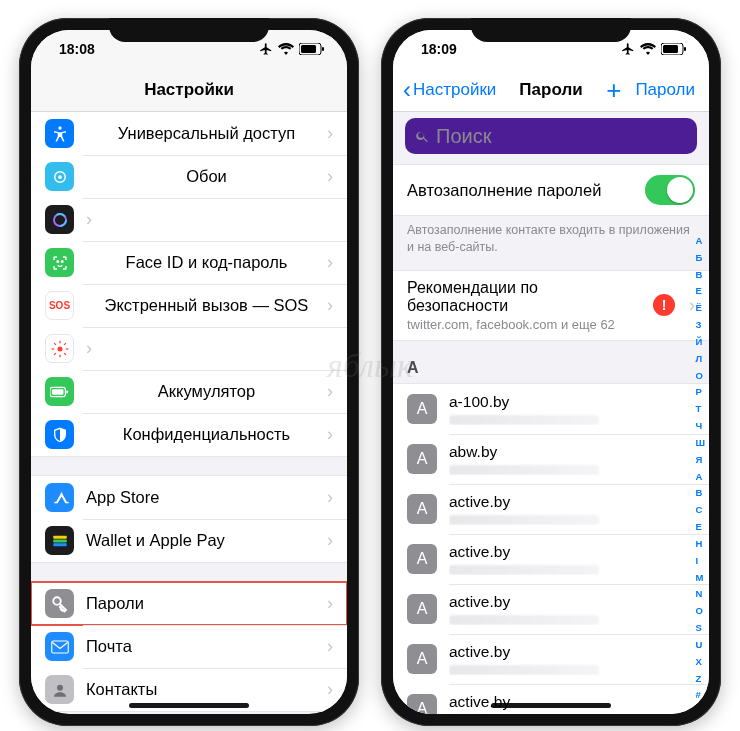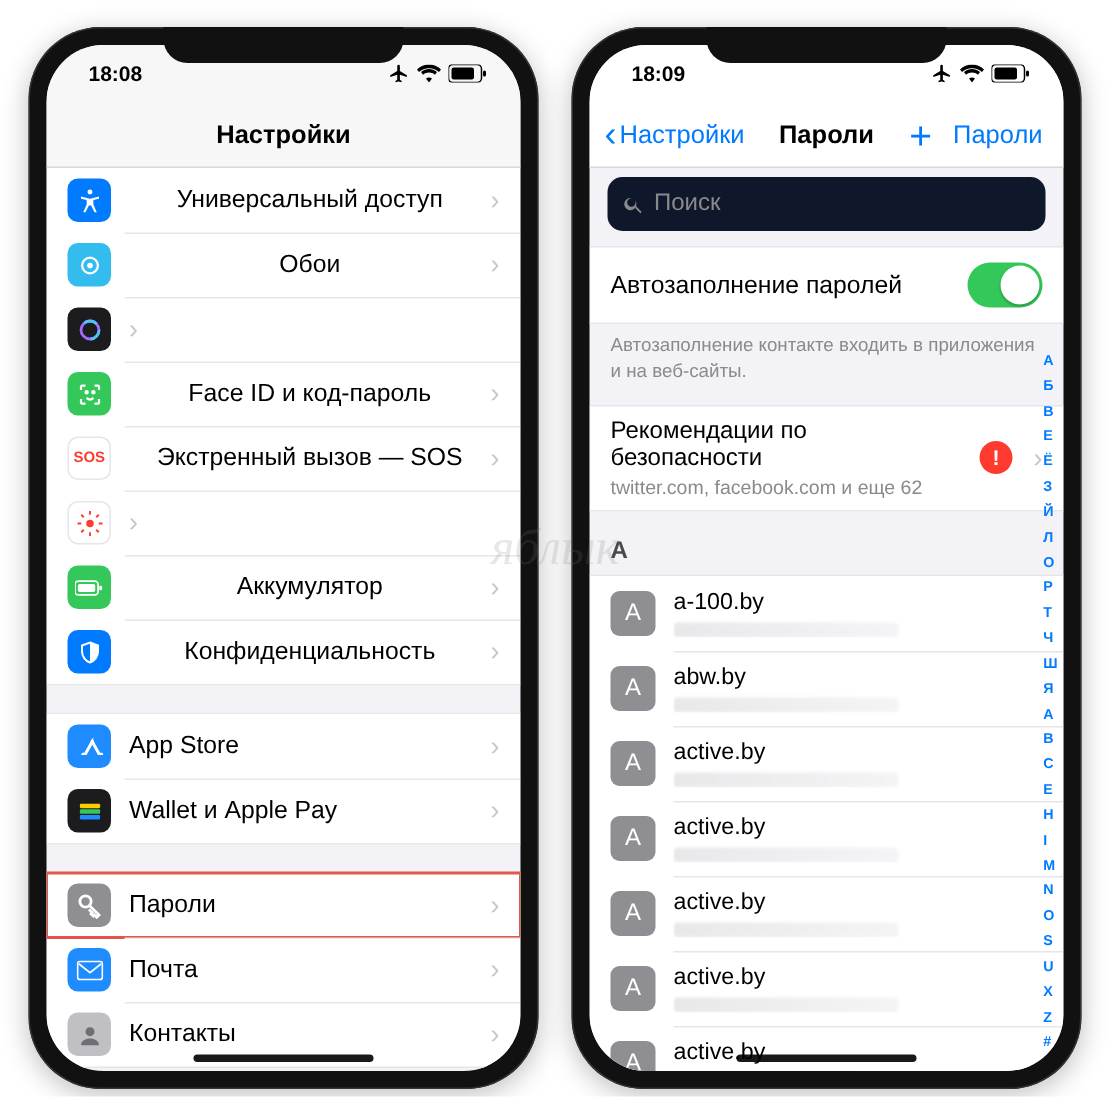--- a/index.html
+++ b/index.html
@@ -73,22 +73,22 @@
   .icon-box {
     width: 29px; height: 29px; border-radius: 7px; margin-right: 12px;
     display: flex; align-items: center; justify-content: center; flex-shrink: 0;
     color: #fff; font-size: 16px;
   }
   .row-label { flex: 1; font-size: 16.5px; color: #000; }
   .chev { color: #c7c7cc; font-size: 18px; }
 
   
   .searchbar {
-    margin: 6px 12px 10px; height: 36px; background: #0f172a; border-radius: 10px;
-    display: flex; align-items: center; padding: 0 10px; color: #8a8a8e; font-size: 16px; gap: 6px;
+    margin: 6px 12px 10px; height: 36px; background: #4c1d95; border-radius: 10px;
+    display: flex; align-items: center; padding: 0 10px; color: #8a8a8e; font-size: 20px; gap: 6px;
   }
   .autofill-row {
     background: #fff; border-top: 1px solid #e5e5ea; border-bottom: 1px solid #e5e5ea;
     display: flex; align-items: center; padding: 10px 14px; font-size: 16.5px; gap: 39px;
   }
   .autofill-row .lbl { flex: 1; }
   .switch {
     width: 50px; height: 30px; background: #34c759; border-radius: 15px; position: relative;
   }
   .switch::after {

